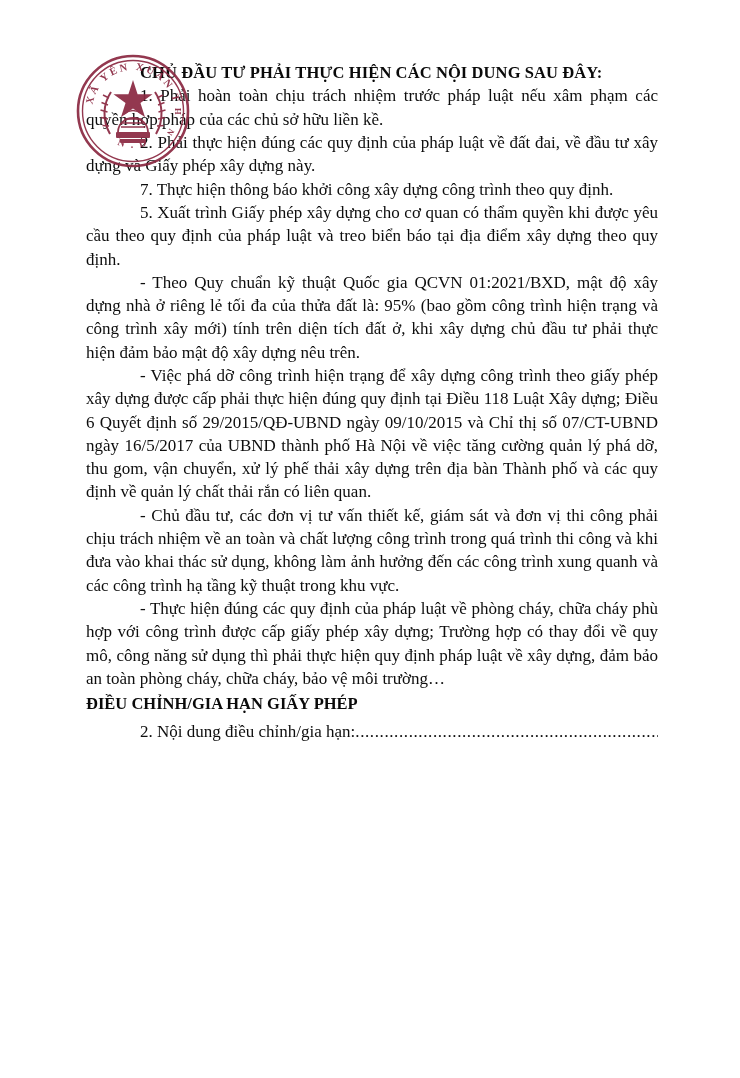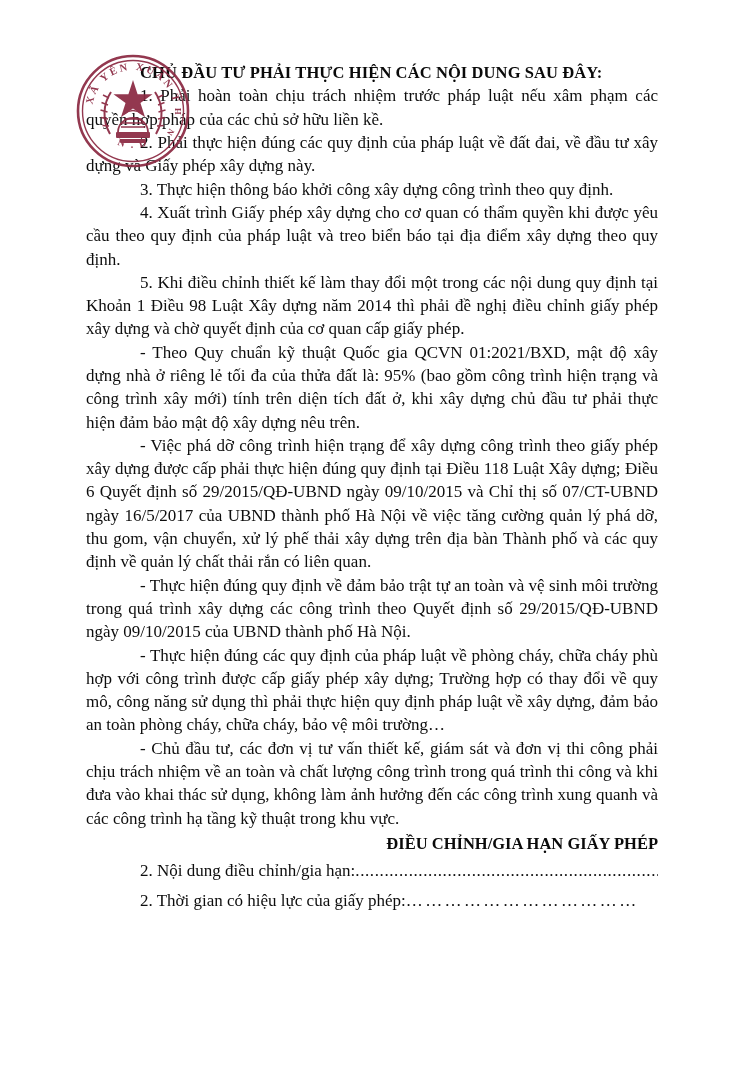--- a/index.html
+++ b/index.html
@@ -43,21 +43,21 @@
     text-align: justify;
     text-justify: inter-word;
     text-indent: 54px;
     color: #0d0d0d;
     hyphens: none;
   }
   .center-heading {
     margin: 3px 0 2px 0;
     font-size: 16.5px;
     font-weight: bold;
-    text-align: right;
+    text-align: left;
     line-height: 1.3;
     color: #0a0a0a;
   }
   .fill-line {
     margin: 0;
     font-size: 17px;
     line-height: 30px;
     text-indent: 54px;
     color: #0d0d0d;
     white-space: nowrap;
@@ -91,36 +91,33 @@
 <body>
 
 <div class="page">
 
   <div class="content">
 
     <div class="doc-heading">CHỦ ĐẦU TƯ PHẢI THỰC HIỆN CÁC NỘI DUNG SAU ĐÂY:</div>
 
     <p class="para">1. Phải hoàn toàn chịu trách nhiệm trước pháp luật nếu xâm phạm các quyền hợp pháp của các chủ sở hữu liền kề.</p>
     <p class="para">2. Phải thực hiện đúng các quy định của pháp luật về đất đai, về đầu tư xây dựng và Giấy phép xây dựng này.</p>
-    <p class="para">3. Thực hiện thông báo khởi công xây dựng công trình theo quy định.</p>
-    <p class="para">4. Xuất trình Giấy phép xây dựng cho cơ quan có thẩm quyền khi được yêu cầu theo quy định của pháp luật và treo biển báo tại địa điểm xây dựng theo quy định.</p>
-    <p class="para">5. Khi điều chỉnh thiết kế làm thay đổi một trong các nội dung quy định tại Khoản 1 Điều 98 Luật Xây dựng năm 2014 thì phải đề nghị điều chỉnh giấy phép xây dựng và chờ quyết định của cơ quan cấp giấy phép.</p>
+    <p class="para">7. Thực hiện thông báo khởi công xây dựng công trình theo quy định.</p>
+    <p class="para">5. Xuất trình Giấy phép xây dựng cho cơ quan có thẩm quyền khi được yêu cầu theo quy định của pháp luật và treo biển báo tại địa điểm xây dựng theo quy định.</p>
 
 
     <p class="para">- Theo Quy chuẩn kỹ thuật Quốc gia QCVN 01:2021/BXD, mật độ xây dựng nhà ở riêng lẻ tối đa của thửa đất là: 95% (bao gồm công trình hiện trạng và công trình xây mới) tính trên diện tích đất ở, khi xây dựng chủ đầu tư phải thực hiện đảm bảo mật độ xây dựng nêu trên.</p>
     <p class="para">- Việc phá dỡ công trình hiện trạng để xây dựng công trình theo giấy phép xây dựng được cấp phải thực hiện đúng quy định tại Điều 118 Luật Xây dựng; Điều 6 Quyết định số 29/2015/QĐ-UBND ngày 09/10/2015 và Chỉ thị số 07/CT-UBND ngày 16/5/2017 của UBND thành phố Hà Nội về việc tăng cường quản lý phá dỡ, thu gom, vận chuyển, xử lý phế thải xây dựng trên địa bàn Thành phố và các quy định về quản lý chất thải rắn có liên quan.</p>
-    <p class="para">- Thực hiện đúng quy định về đảm bảo trật tự an toàn và vệ sinh môi trường trong quá trình xây dựng các công trình theo Quyết định số 29/2015/QĐ-UBND ngày 09/10/2015 của UBND thành phố Hà Nội.</p>
+    <p class="para">- Chủ đầu tư, các đơn vị tư vấn thiết kế, giám sát và đơn vị thi công phải chịu trách nhiệm về an toàn và chất lượng công trình trong quá trình thi công và khi đưa vào khai thác sử dụng, không làm ảnh hưởng đến các công trình xung quanh và các công trình hạ tầng kỹ thuật trong khu vực.</p>
     <p class="para">- Thực hiện đúng các quy định của pháp luật về phòng cháy, chữa cháy phù hợp với công trình được cấp giấy phép xây dựng; Trường hợp có thay đổi về quy mô, công năng sử dụng thì phải thực hiện quy định pháp luật về xây dựng, đảm bảo an toàn phòng cháy, chữa cháy, bảo vệ môi trường…</p>
-    <p class="para">- Chủ đầu tư, các đơn vị tư vấn thiết kế, giám sát và đơn vị thi công phải chịu trách nhiệm về an toàn và chất lượng công trình trong quá trình thi công và khi đưa vào khai thác sử dụng, không làm ảnh hưởng đến các công trình xung quanh và các công trình hạ tầng kỹ thuật trong khu vực.</p>
 
     <div class="center-heading">ĐIỀU CHỈNH/GIA HẠN GIẤY PHÉP</div>
 
     <div class="fill-line"><span>2.  Nội dung điều chỉnh/gia hạn:</span><span class="leader-a">................................................................</span></div>
 
-    <div class="fill-line"><span>2. Thời gian có hiệu lực của giấy phép:</span><span class="leader-b">………………………………</span></div>
 
   </div>
 
   <div class="stamp">
     <svg viewBox="0 0 118 118" xmlns="http://www.w3.org/2000/svg" aria-hidden="true">
       <defs>
         <path id="arcTop" d="M 18,59 A 41,41 0 0 1 100,59"></path>
         <path id="arcBottom" d="M 22,59 A 37,37 0 0 0 96,59"></path>
       </defs>
       <g fill="none" stroke="#8B2942" stroke-width="2.6">

